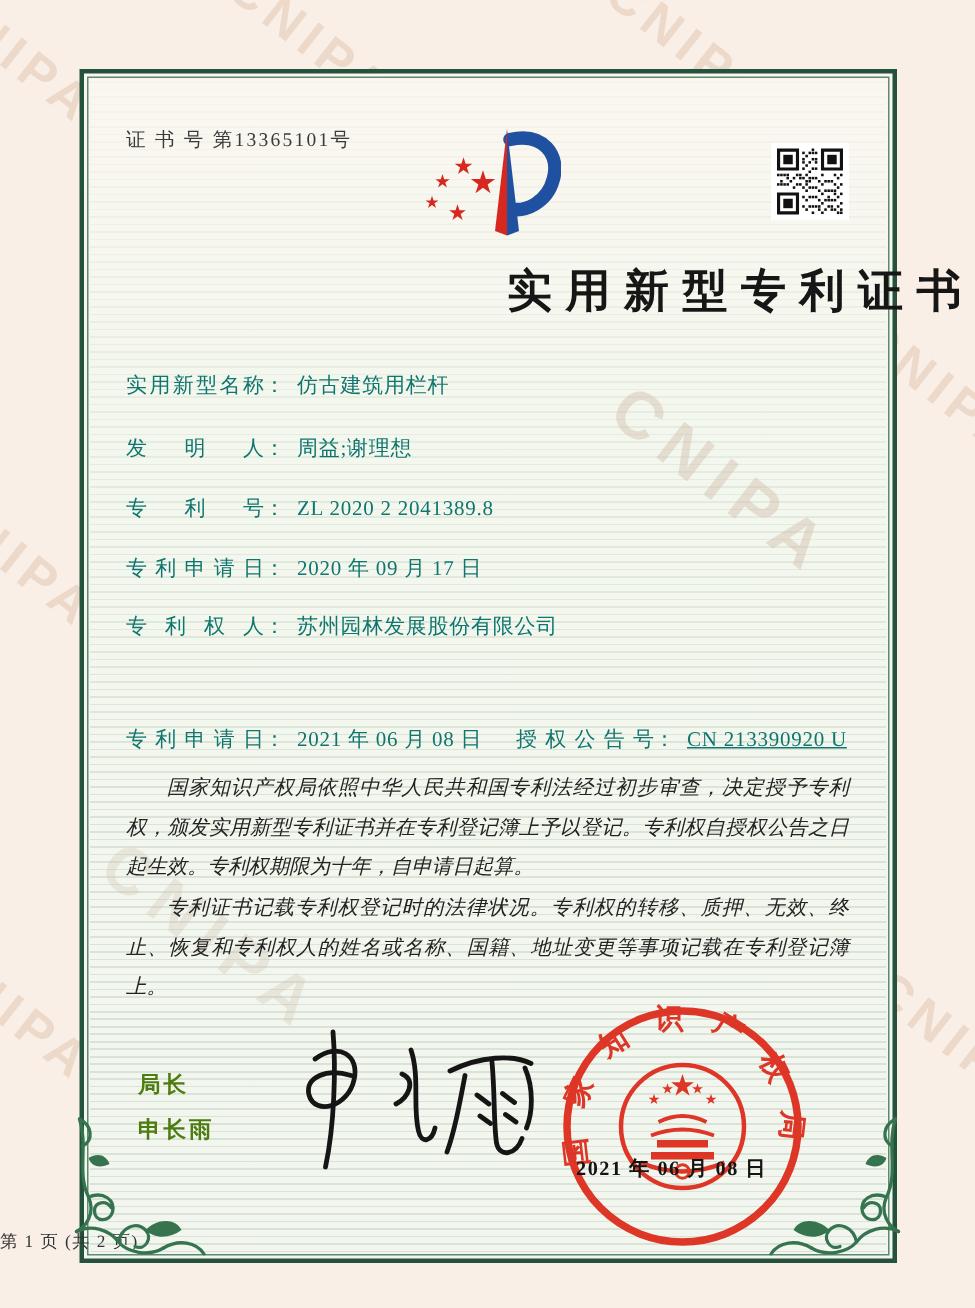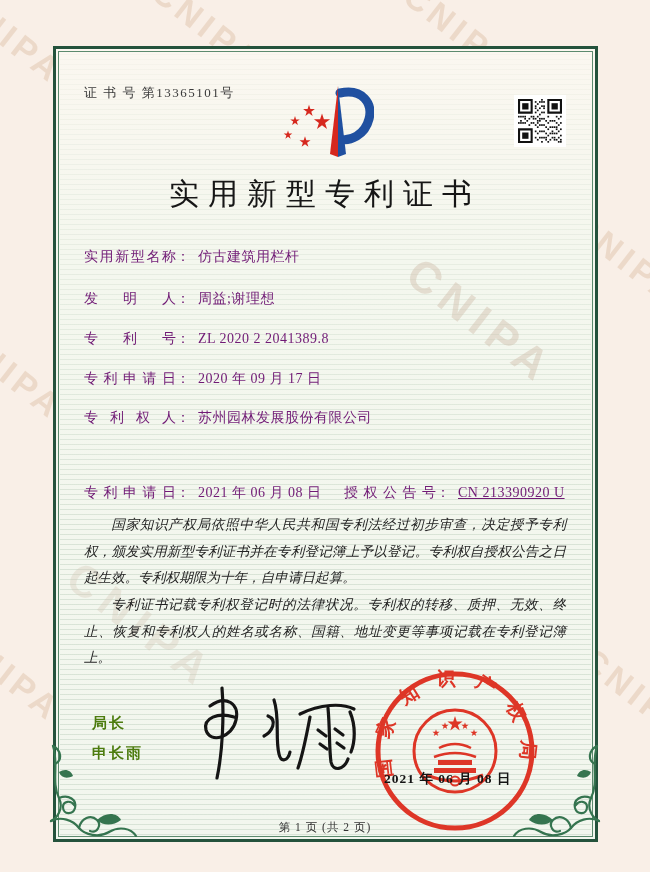--- a/index.html
+++ b/index.html
@@ -48,27 +48,27 @@
 
   .cert-no{
     position:absolute;left:84px;top:84px;z-index:3;
     font-size:13px;letter-spacing:1.5px;color:#3a3a3a;
   }
   .logo{position:absolute;left:278px;top:84px;z-index:3;}
   .qr{position:absolute;left:514px;top:95px;z-index:3;}
 
   .title{
     position:absolute;left:0;right:0;top:174px;z-index:3;
-    text-align:center;font-size:30px;font-weight:400;color:#161616;
+    text-align:right;font-size:30px;font-weight:700;color:#161616;
     letter-spacing:9px;margin:0;
   }
 
   .frow{
     position:absolute;left:84px;z-index:3;width:500px;
-    font-size:14px;color:#701a75;white-space:nowrap;
+    font-size:14px;color:#0f766e;white-space:nowrap;
   }
   .flabel{
     display:inline-block;width:92px;
     text-align:justify;text-align-last:justify;
     vertical-align:bottom;
   }
   .fcolon{display:inline-block;margin-right:8px;}
   .fvalue{letter-spacing:.5px;}
   .grant2{position:absolute;left:260px;top:0;text-decoration:underline;}
 
@@ -88,21 +88,21 @@
   .signature{position:absolute;left:182px;top:682px;z-index:4;}
 
   .seal{position:absolute;left:372px;top:668px;z-index:3;opacity:.95;}
   .seal-date{
     position:absolute;left:384px;top:770px;z-index:5;
     font-size:13.5px;font-weight:600;letter-spacing:1px;color:#141414;white-space:nowrap;
   }
 
   .footer{
     position:absolute;left:0;right:0;top:820px;z-index:3;
-    text-align:center;font-size:11.5px;color:#333;letter-spacing:1px;
+    font-size:11.5px;color:#333;letter-spacing:1px;
   }
 
   .orn{position:absolute;z-index:6;}
   .orn.bl{left:46px;top:742px;}
   .orn.br{left:509px;top:742px;transform:scaleX(-1);}
 </style>
 </head>
 <body>
 
 <svg width="0" height="0" style="position:absolute" aria-hidden="true">

